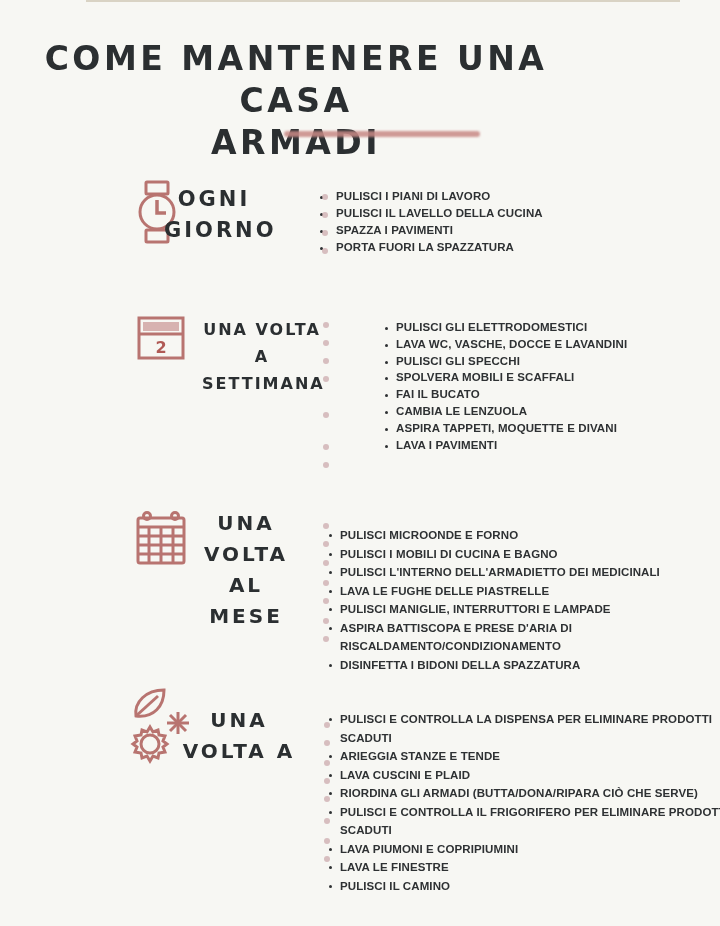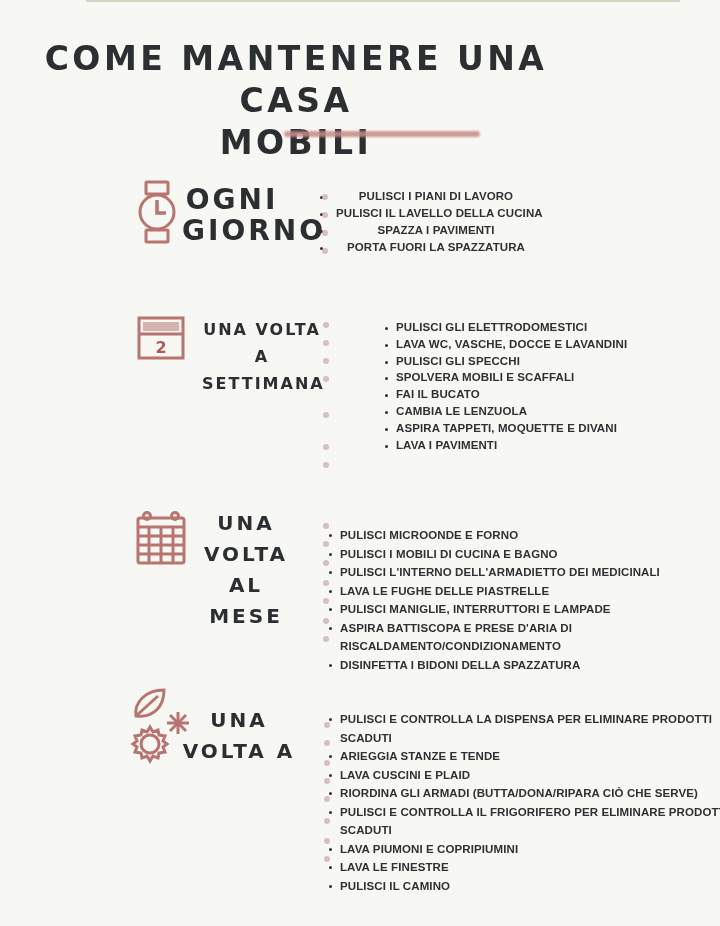--- a/index.html
+++ b/index.html
@@ -53,45 +53,45 @@
       content: "";
       position: absolute; left: -11px; top: 8px;
       width: 3px; height: 3px; border-radius: 50%;
       background: #2e3133;
     }
     .dot-deco {
       position: absolute; width: 6px; height: 6px; border-radius: 50%;
       background: #c9a5a8; opacity: 0.7;
     }
     .task.cont::before { display: none; }
-    .centered .task { text-align: center; }
+    .centered .task { }
     .centered .task::before { left: -16px; }
   </style>
 </head>
 <body>
 
 <div class="page">
   <div class="topline"></div>
 
   <h1 class="title">
     <div>COME MANTENERE UNA CASA</div>
-    <div>MOBILI</div>
+    <div>ARMADI</div>
   </h1>
   <div class="underline"></div>
 
   <div class="section" style="top:0;">
     <svg class="icon" style="left:137px;top:180px;" width="40" height="64" viewBox="0 0 40 64">
       <g fill="none" stroke="#b87470" stroke-width="3">
         <rect x="9" y="2" width="22" height="12" rx="1"></rect>
         <rect x="9" y="50" width="22" height="12" rx="1"></rect>
         <circle cx="20" cy="32" r="17"></circle>
         <polyline points="20,20 20,33 29,33" stroke-width="3.5"></polyline>
       </g>
     </svg>
-    <div class="heading" style="left:182px;top:184px;width:100px;font-size:28px;line-height:31px;letter-spacing:3px;">
+    <div class="heading" style="left:164px;top:184px;width:100px;font-size:21px;line-height:31px;letter-spacing:3px;">
       <div>OGNI</div>
       <div>GIORNO</div>
     </div>
     <ul class="tasks centered" style="left:336px;top:188px;width:200px;">
       <li class="task" style="line-height:17px;">PULISCI I PIANI DI LAVORO</li>
       <li class="task" style="line-height:17px;">PULISCI IL LAVELLO DELLA CUCINA</li>
       <li class="task" style="line-height:17px;">SPAZZA I PAVIMENTI</li>
       <li class="task" style="line-height:17px;">PORTA FUORI LA SPAZZATURA</li>
     </ul>
     <div class="dot-deco" style="left:322px;top:194px;"></div>

